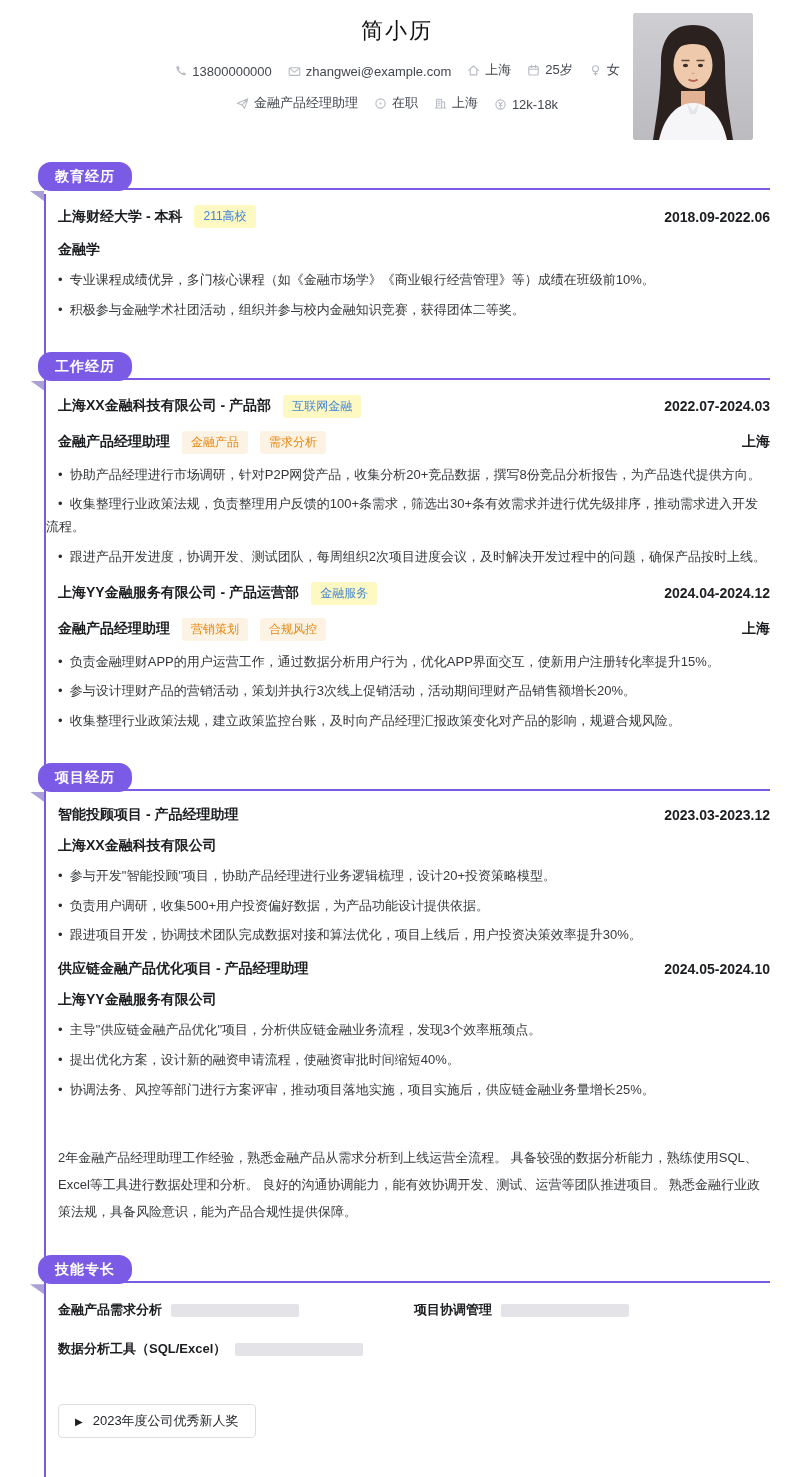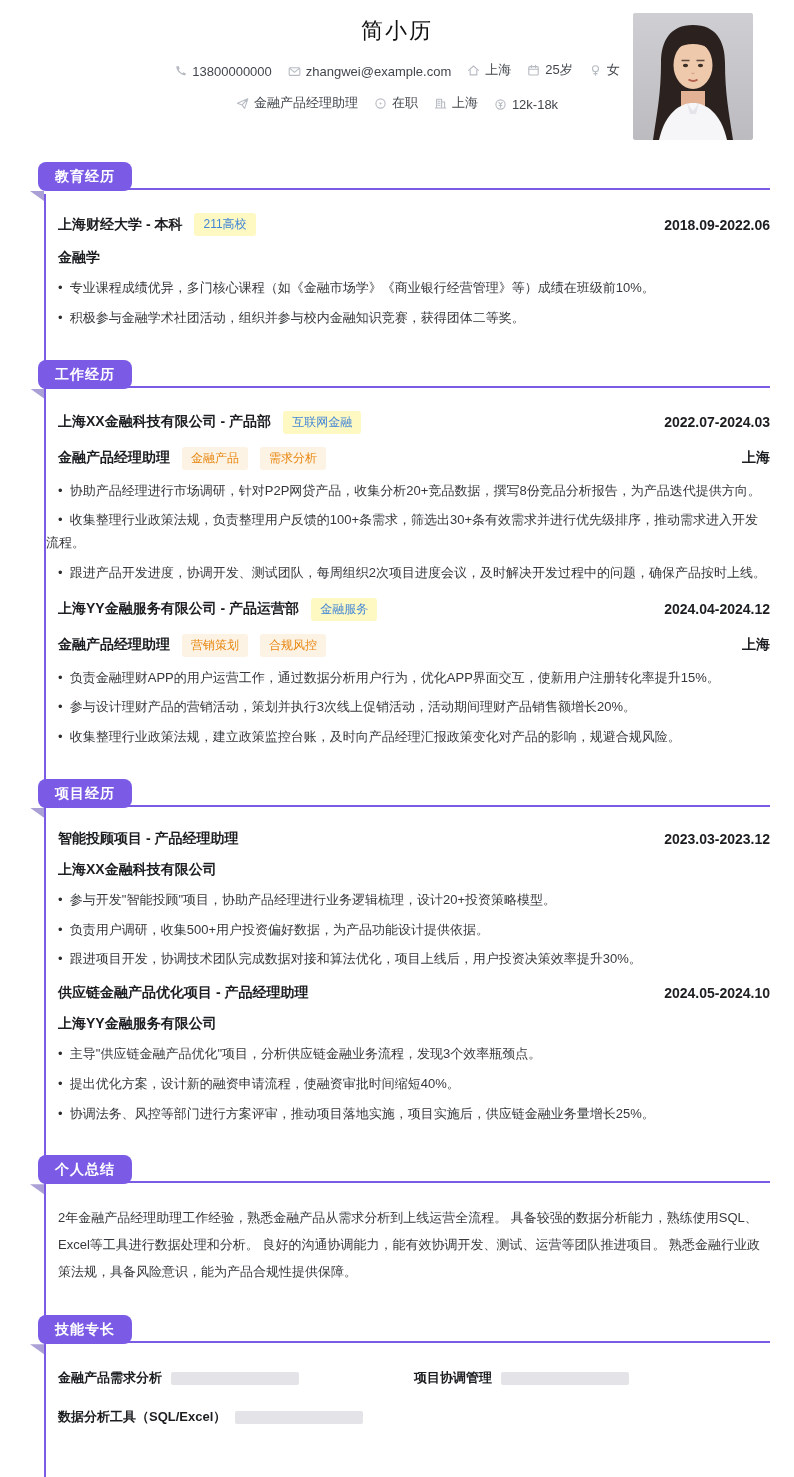--- a/index.html
+++ b/index.html
@@ -28,24 +28,24 @@
   .cicon svg .fill{fill:var(--icon);stroke:none;}
   .photo{position:absolute;top:13px;right:41px;width:120px;height:127px;border-radius:3px;overflow:hidden;background:#c6c6ca;}
   .photo svg{display:block;width:100%;height:100%;}
 
   
   .main{margin-top:50px;position:relative;}
   .section{margin-bottom:30px;padding-right:24px;}
   .sec-head{position:relative;margin-left:44px;height:28px;border-bottom:2px solid var(--accent);}
   .badge{
     position:absolute;left:-6px;top:0;height:29px;line-height:29px;padding:0 17px;
-    background:var(--accent);color:#fff;font-size:14px;font-weight:bold;letter-spacing:1px;border-radius:8px;z-index:2;
+    background:var(--accent);color:#fff;font-size:14px;font-weight:bold;letter-spacing:1px;border-radius:13px;z-index:2;
   }
   .fold{position:absolute;left:-14px;top:29px;width:14px;height:10px;background:var(--fold);clip-path:polygon(0 0,100% 0,100% 100%);}
-  .sec-body{margin-left:58px;padding-top:10px;}
+  .sec-body{margin-left:58px;padding-top:2px;}
 
   .item-row{display:flex;justify-content:space-between;align-items:center;margin:13px 0 10px 0;}
   .item-title{font-size:14px;font-weight:bold;color:var(--ink);display:flex;align-items:center;gap:12px;}
   .item-date,.item-loc{font-size:14px;font-weight:bold;color:var(--ink);white-space:nowrap;}
   .sub{font-size:14px;font-weight:bold;color:var(--ink);}
   .tag{font-size:12px;font-weight:normal;padding:3px 9px;border-radius:3px;white-space:nowrap;}
   .tag-blue{color:#4285D6;background:#fef9c3;}
   .tag-orange{color:#E8860F;background:#FCF3E4;}
 
   .bullet{margin:7px 0 7px -12px;text-indent:12px;font-size:13px;line-height:1.75;color:var(--body);}
@@ -279,24 +279,20 @@
       <div class="item-row">
           <span class="sub">上海YY金融服务有限公司</span>
         </div>
       <div class="bullet">主导"供应链金融产品优化"项目，分析供应链金融业务流程，发现3个效率瓶颈点。</div>
       <div class="bullet">提出优化方案，设计新的融资申请流程，使融资审批时间缩短40%。</div>
       <div class="bullet">协调法务、风控等部门进行方案评审，推动项目落地实施，项目实施后，供应链金融业务量增长25%。</div>
     </div>
   </div>
 
   <div class="section">
-    <div class="sec-head">
-      <span class="badge">个人总结</span>
-      <span class="fold"></span>
-    </div>
     <div class="sec-body">
       <div class="summary-text">2年金融产品经理助理工作经验，熟悉金融产品从需求分析到上线运营全流程。 具备较强的数据分析能力，熟练使用SQL、Excel等工具进行数据处理和分析。 良好的沟通协调能力，能有效协调开发、测试、运营等团队推进项目。 熟悉金融行业政策法规，具备风险意识，能为产品合规性提供保障。</div>
     </div>
   </div>
 
   <div class="section">
     <div class="sec-head">
       <span class="badge">技能专长</span>
       <span class="fold"></span>
     </div>

